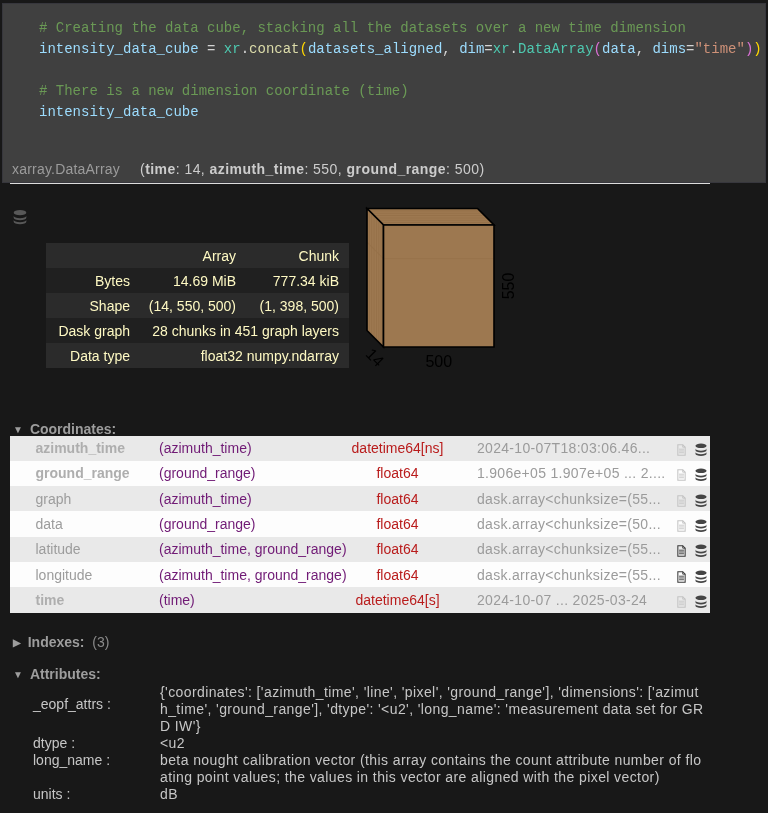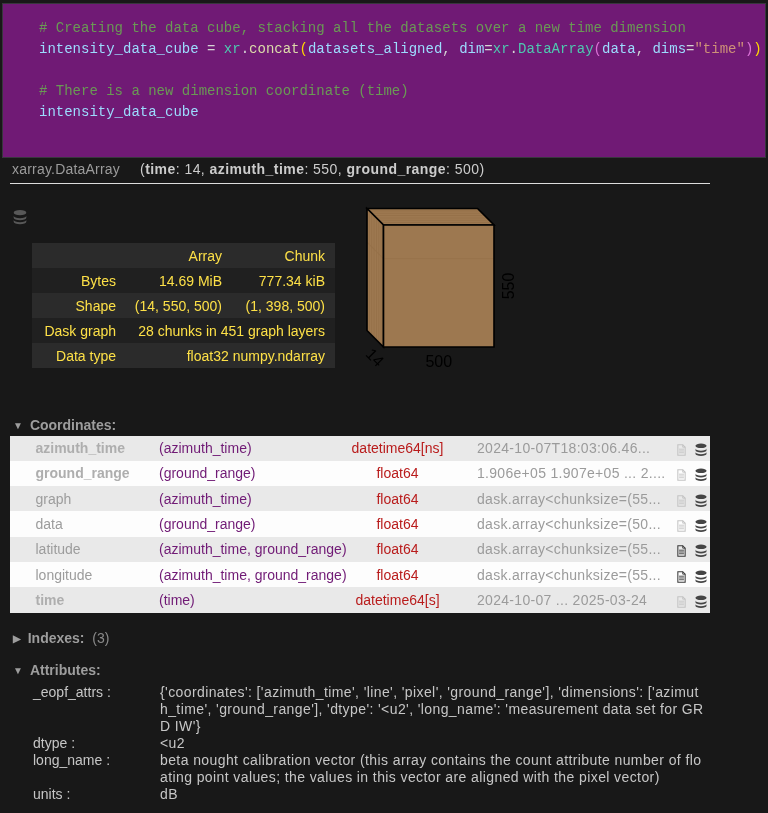--- a/index.html
+++ b/index.html
@@ -1,37 +1,37 @@
 <!DOCTYPE html>
 <html><head><meta charset="utf-8"><style>
 * { margin:0; padding:0; box-sizing:border-box; }
 html,body { width:768px; height:813px; background:#181818; overflow:hidden; }
 body { position:relative; font-family:"Liberation Sans",sans-serif; }
 .abs { position:absolute; }
 
-#cell { left:2px; top:3px; width:764px; height:155px; background:#701a75; border:1px solid #37373d; }
+#cell { left:2px; top:3px; width:764px; height:180px; background:#404040; border:1px solid #37373d; }
 #code { position:absolute; left:36px; top:13.6px; font-family:"Liberation Mono",monospace; font-size:14px; line-height:21px; white-space:pre; }
 .cm { color:#6a9955; } .v { color:#9cdcfe; } .op { color:#d4d4d4; } .md { color:#4ec9b0; }
 .fn { color:#dcdcaa; } .st { color:#ce9178; } .b1 { color:#ffd700; } .b2 { color:#da70d6; }
 
 #objtype { left:12px; top:161px; font-size:14px; color:#9b9b9b; line-height:17px; letter-spacing:0.2px; }
 #dims { left:140px; top:161px; font-size:14px; color:#cccccc; line-height:17px; letter-spacing:0.45px; }
 #dims b { font-weight:bold; }
 #hline { left:10px; top:183px; width:700px; height:1px; background:#dcdcdc; }
 
 #aicon { left:12px; top:209px; color:#585858; }
-table { position:absolute; left:32px; top:243px; border-collapse:collapse; font-size:14px; color:#fde047; }
+table { position:absolute; left:46px; top:243px; border-collapse:collapse; font-size:14px; color:#fef9c3; }
 td,th { text-align:right; font-weight:normal; padding:0 10px 0 0; height:25px; }
 th.c1 { padding-right:6px; }
 .c1 { width:90px; } .c2 { width:110px; } .c3 { width:103px; }
 tr.lt { background:#2b2b2b; } tr.dk { background:#202020; }
 
 #cube { left:355px; top:195px; }
 
-.seclabel { font-size:14px; color:#9d9d9d; font-weight:bold; line-height:16px; }
+.seclabel { font-size:14px; color:#9d9d9d; font-weight:bold; line-height:24px; }
 .tri { font-size:10px; margin-right:7px; position:relative; top:-1px; }
 .inline-det { color:#8a8a8a; font-weight:normal; }
 #coords { left:13px; top:417px; }
 #idx { left:13px; top:629.5px; }
 #attrlab { left:13px; top:661.5px; }
 
 #vrows { left:10px; top:435.5px; width:700px; }
 .vrow { position:relative; height:25.33px; font-size:14px; }
 .vrow.odd { background:#e9e9e9; }
 .vrow.even { background:#fdfdfd; }
@@ -265,20 +265,20 @@
           <path d="M1.7 10.2 a6.3 2.6 0 0 0 12.6 0 v2 a6.3 2.6 0 0 1 -12.6 0 z" fill="currentColor"></path>
         </svg>
       </span>
     </div>
 </div>
 
 <div id="idx" class="abs seclabel"><span class="tri">▶</span>Indexes: &nbsp;<span class="inline-det">(3)</span></div>
 <div id="attrlab" class="abs seclabel"><span class="tri">▼</span>Attributes:</div>
 
 <div id="attrs" class="abs">
-<div class="dt" style="top:0">_eopf_attrs :</div>
+<div class="dt" style="top:12px">_eopf_attrs :</div>
 <div class="dd" style="top:0">{'coordinates': ['azimuth_time', 'line', 'pixel', 'ground_range'], 'dimensions': ['azimut<br>h_time', 'ground_range'], 'dtype': '&lt;u2', 'long_name': 'measurement data set for GR<br>D IW'}</div>
 <div class="dt" style="top:51px">dtype :</div>
 <div class="dd" style="top:51px">&lt;u2</div>
 <div class="dt" style="top:68px">long_name :</div>
 <div class="dd" style="top:68px">beta nought calibration vector (this array contains the count attribute number of flo<br>ating point values; the values in this vector are aligned with the pixel vector)</div>
 <div class="dt" style="top:102px">units :</div>
 <div class="dd" style="top:102px">dB</div>
 </div>
 </body></html>

